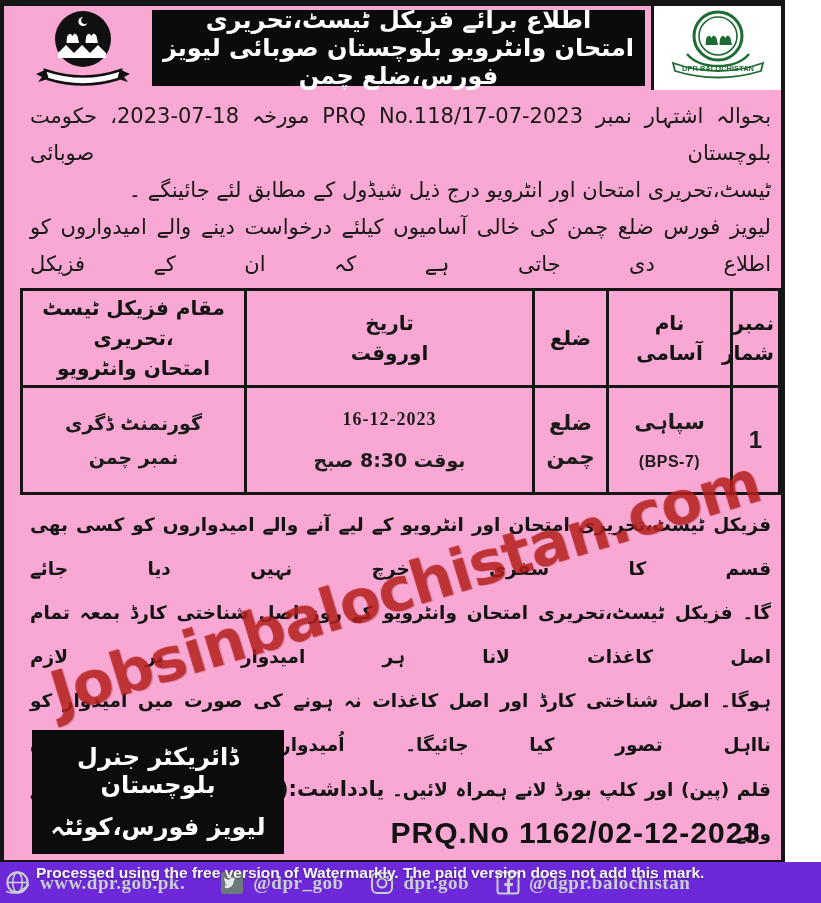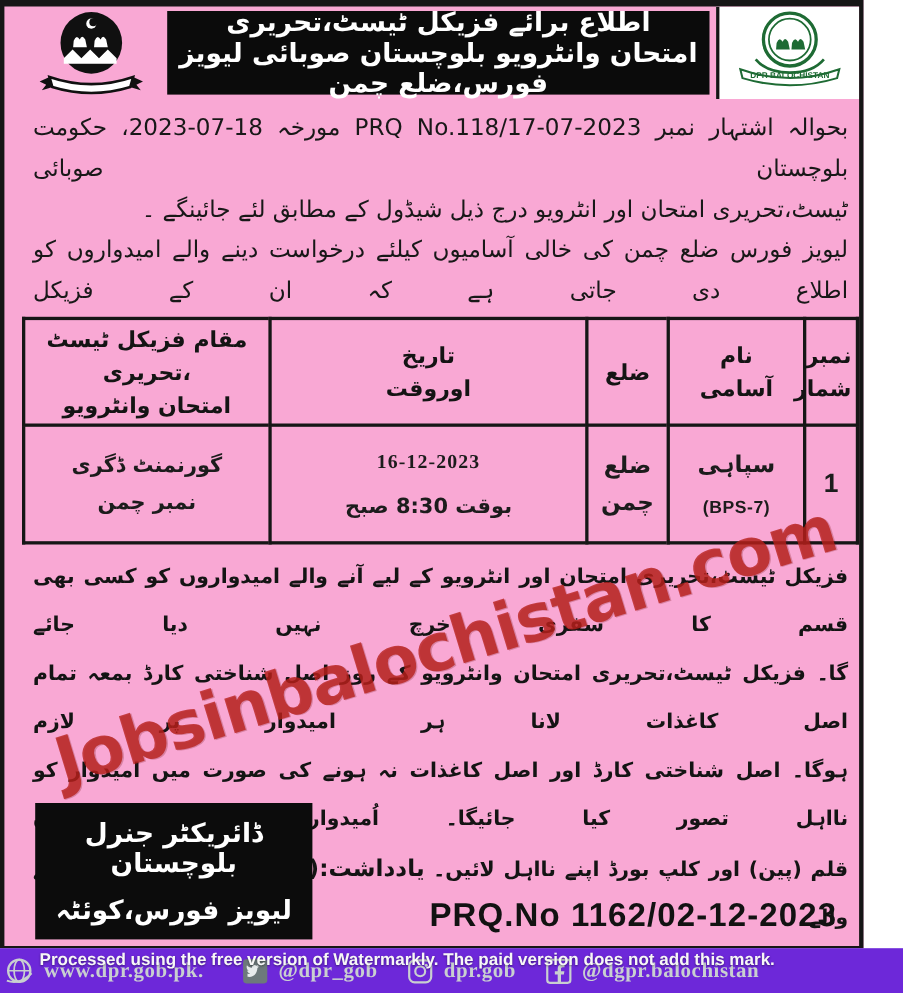--- a/index.html
+++ b/index.html
@@ -157,21 +157,21 @@
       <td class="cell-venue">گورنمنٹ ڈگری
 نمبر چمن</td>
     </tr>
   </tbody>
     </table>
 
   <section class="mainbody">
     <div class="u-line">فزیکل ٹیسٹ،تحریری امتحان اور انٹرویو کے لیے آنے والے امیدواروں کو کسی بھی قسم کا سفری خرچ نہیں دیا جائے</div>
     <div class="u-line">گا۔ فزیکل ٹیسٹ،تحریری امتحان وانٹرویو کے روز اصل شناختی کارڈ بمعہ تمام اصل کاغذات لانا ہر امیدوار پر لازم</div>
     <div class="u-line">ہوگا۔ اصل شناختی کارڈ اور اصل کاغذات نہ ہونے کی صورت میں امیدوار کو نااہل تصور کیا جائیگا۔ اُمیدوار تحریری امتحان</div>
-    <div class="u-line"><span>قلم (پین) اور کلپ بورڈ اپنے نااہل لائیں۔</span> <span class="note-label">یادداشت:(1)</span> <span>ٹیسٹ انٹرویو کے لئے آنے والے</span></div>
+    <div class="u-line"><span>قلم (پین) اور کلپ بورڈ لانے ہمراہ لائیں۔</span> <span class="note-label">یادداشت:(1)</span> <span>ٹیسٹ انٹرویو کے لئے آنے والے</span></div>
     <div class="u-line">امیدواروں کو اپنے ہمراہ موبائل فون یا اس طرح کا کوئی دیگر الیکٹرک آلہ لانے کی اجازت نہیں ہوگی ۔موبائل یا</div>
 
   </section>
 
   <div class="bottom-row">
     <div class="sig-box">
       <div>ڈائریکٹر جنرل بلوچستان</div>
       <div>لیویز فورس،کوئٹہ</div>
     </div>
     <div class="prq">PRQ.No 1162/02-12-2023</div>

